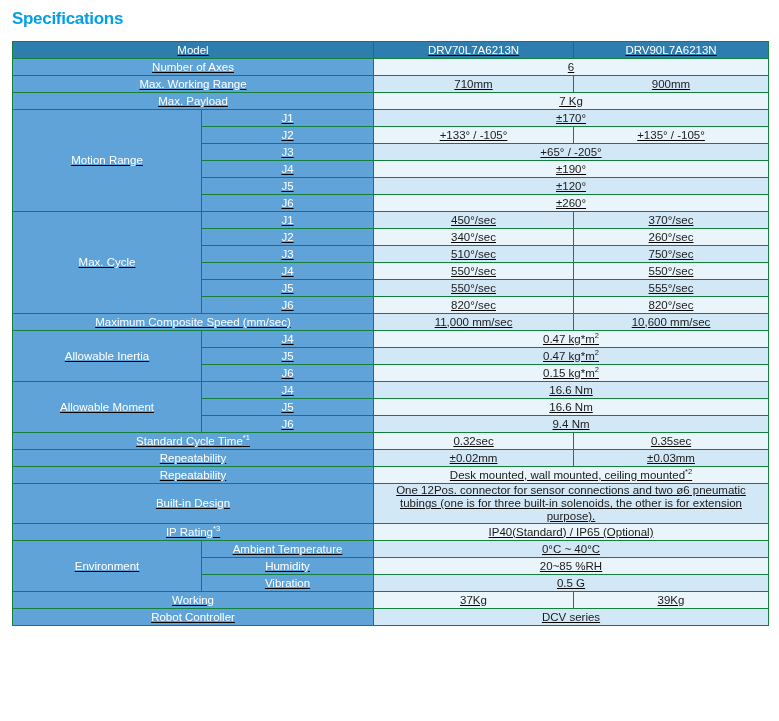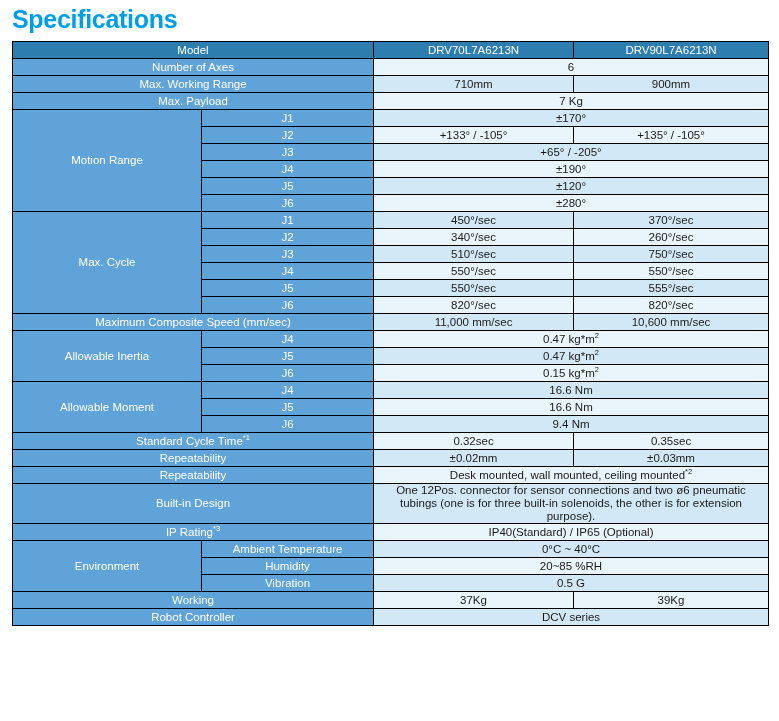--- a/index.html
+++ b/index.html
@@ -8,36 +8,37 @@
     background: #ffffff;
   }
   body {
     width: 779px;
     height: 721px;
     font-family: "Liberation Sans", sans-serif;
     overflow: hidden;
   }
   #page-title {
     color: #00A0E9;
-    font-size: 25px;
+    font-size: 17px;
     font-weight: bold;
     letter-spacing: -0.3px;
     margin: 4px 0 0 12px;
     line-height: 30px;
   }
   .table-wrap {
     margin: 7px 0 0 12px;
     width: 755px;
   }
   table.spec {
     border-collapse: separate;
     border-spacing: 1px;
     width: 755px;
     table-layout: fixed;
-    background: #000000;
+    background: #15803d;
+    text-decoration: underline;
   }
   table.spec td, table.spec th {
     padding: 0 4px;
     font-size: 11.5px;
     font-weight: normal;
     line-height: 13px;
     vertical-align: middle;
     text-align: center;
     height: 16px;
     box-sizing: border-box;
@@ -130,21 +131,21 @@
         <tr>
           <td class="lbl-sub">J4</td>
           <td class="val-a" colspan="2">±190°</td>
         </tr>
         <tr>
           <td class="lbl-sub">J5</td>
           <td class="val-b" colspan="2">±120°</td>
         </tr>
         <tr>
           <td class="lbl-sub">J6</td>
-          <td class="val-a" colspan="2">±280°</td>
+          <td class="val-a" colspan="2">±260°</td>
         </tr>
         <tr>
           <td class="lbl-group" rowspan="6">Max. Cycle</td>
           <td class="lbl-sub">J1</td>
           <td class="val-b">450°/sec</td>
           <td class="val-b">370°/sec</td>
         </tr>
         <tr>
           <td class="lbl-sub">J2</td>
           <td class="val-a">340°/sec</td>

